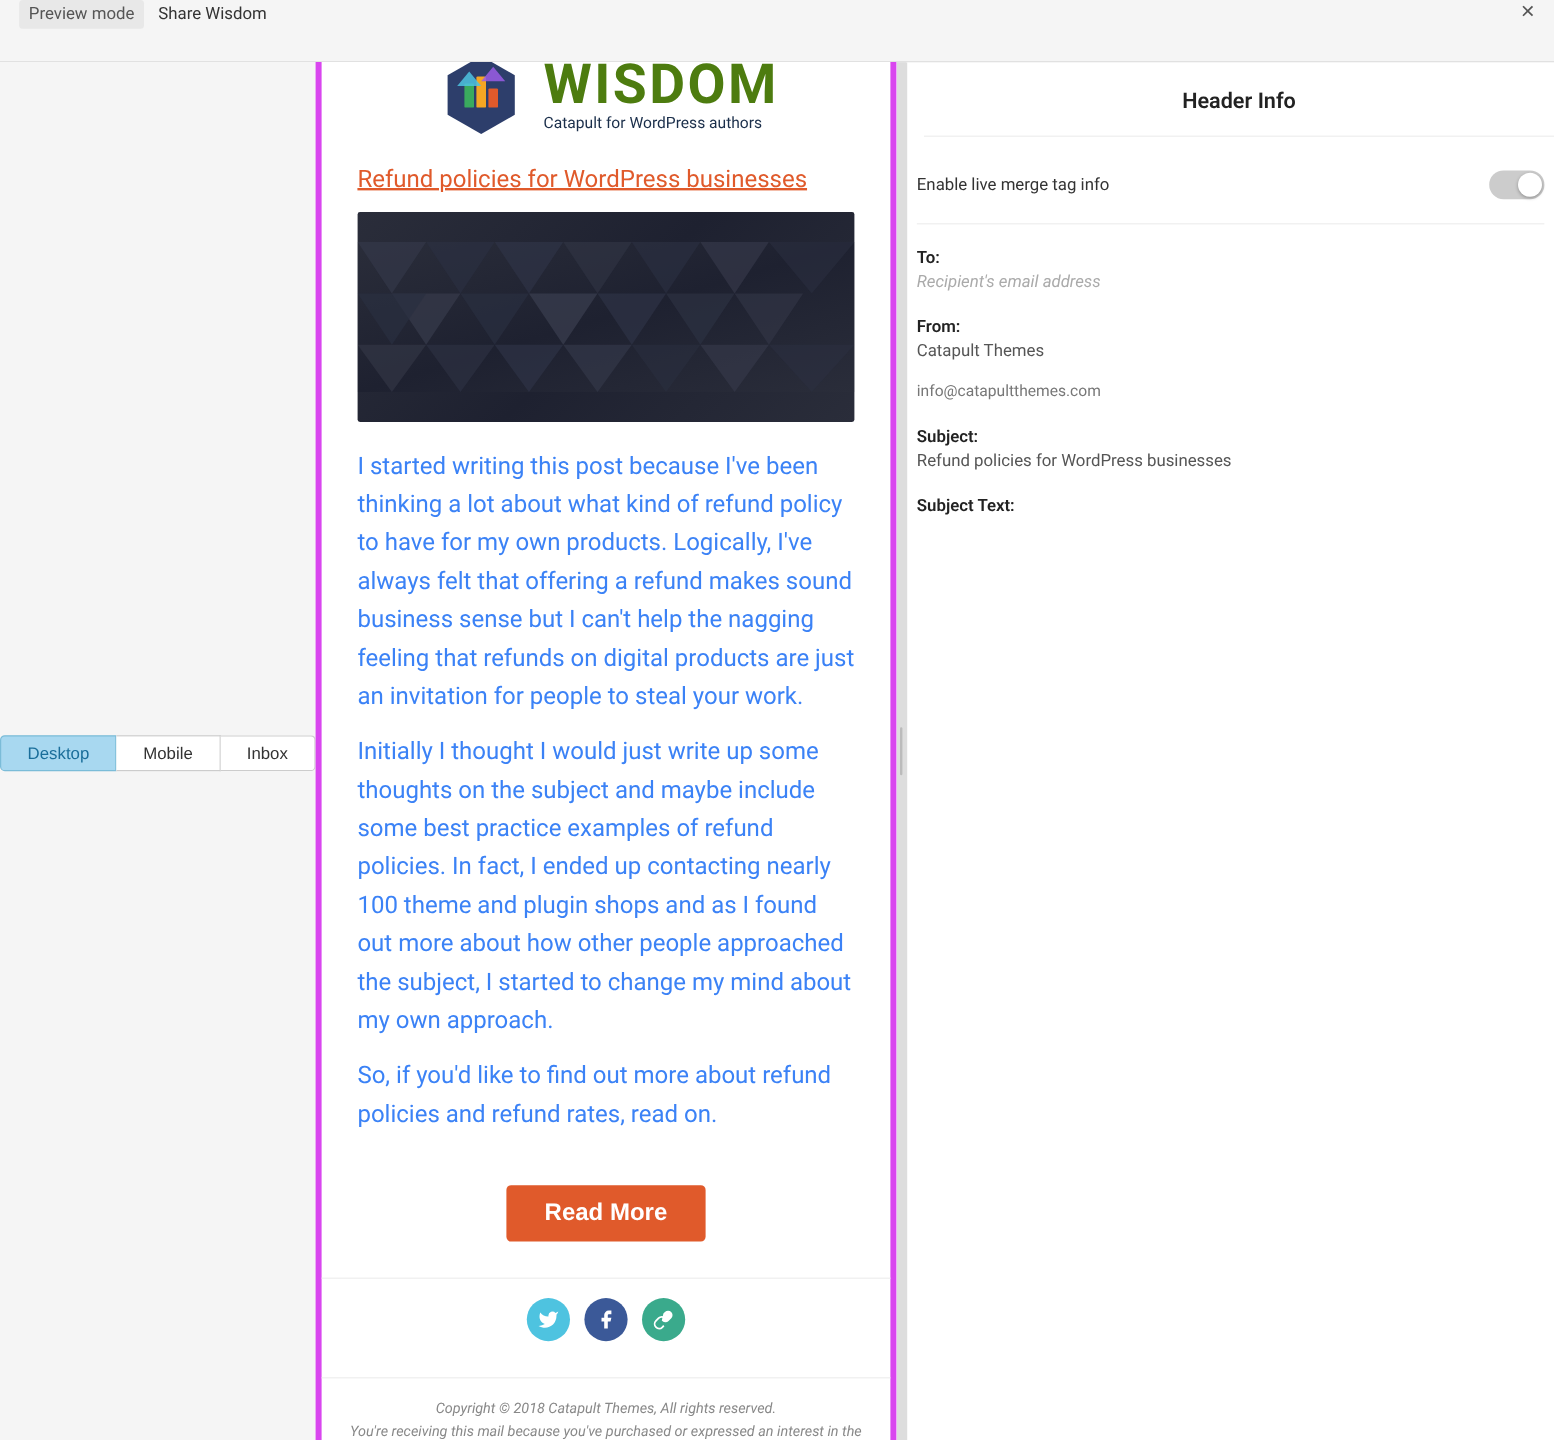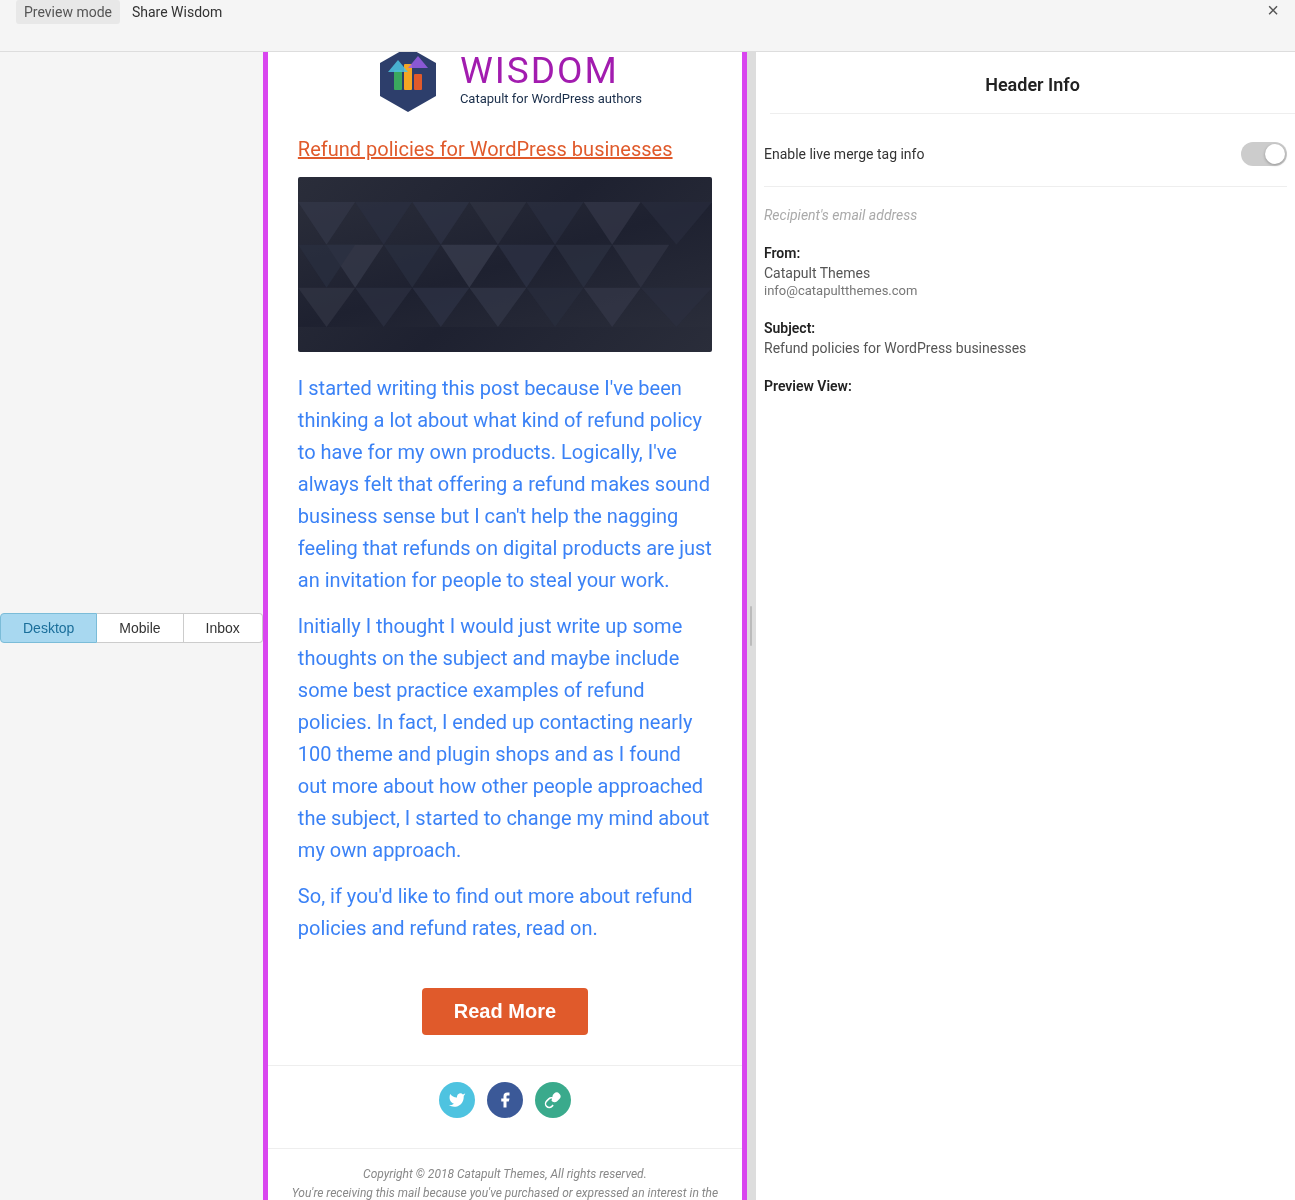--- a/index.html
+++ b/index.html
@@ -125,23 +125,23 @@
       width: 80px;
       height: 75px;
     }
 
     .logo-text-block {
       display: flex;
       flex-direction: column;
     }
 
     .logo-wisdom {
-      font-size: 37px;
-      font-weight: 400;
-      color: #a21caf;
+      font-size: 46px;
+      font-weight: 700;
+      color: #4d7c0f;
       letter-spacing: 2px;
       line-height: 1;
     }
 
     .logo-tagline {
       font-size: 13px;
       color: #1a2e4a;
       margin-top: 2px;
     }
 
@@ -327,21 +327,21 @@
       font-size: 14px;
       color: #555;
     }
     .info-row-value.placeholder {
       font-style: italic;
       color: #aaa;
     }
     .info-row-value.secondary {
       font-size: 13px;
       color: #777;
-      margin-top: 2px;
+      margin-top: 18px;
     }
   </style>
 </head>
 <body>
 
 <div class="top-bar">
   <div class="top-bar-left">
     <span class="preview-mode-label">Preview mode</span>
     <span class="share-wisdom-label">Share Wisdom</span>
   </div>
@@ -472,35 +472,36 @@
     </div>
 
     <div class="right-panel-body">
 
       <div class="toggle-row">
         <span class="toggle-label">Enable live merge tag info</span>
         <div class="toggle-switch"></div>
       </div>
 
       <div class="info-row">
+        <div class="info-row-label">To:</div>
         <div class="info-row-value placeholder">Recipient's email address</div>
       </div>
 
       <div class="info-row">
         <div class="info-row-label">From:</div>
         <div class="info-row-value">Catapult Themes</div>
         <div class="info-row-value secondary">info@catapultthemes.com</div>
       </div>
 
       <div class="info-row">
         <div class="info-row-label">Subject:</div>
         <div class="info-row-value">Refund policies for WordPress businesses</div>
       </div>
 
       <div class="info-row">
-        <div class="info-row-label">Preview View:</div>
+        <div class="info-row-label">Subject Text:</div>
       </div>
 
     </div>
 
   </div>
 
 </div>
 
 </body></html>

